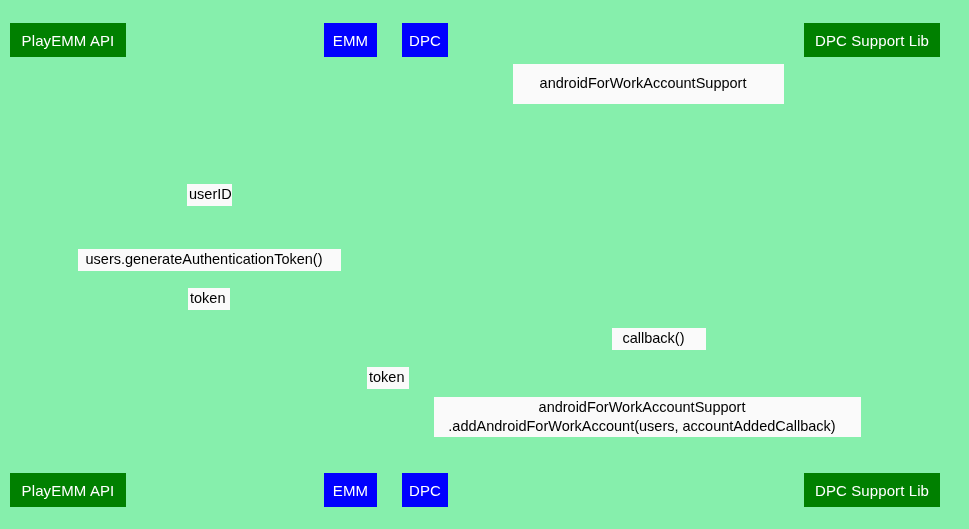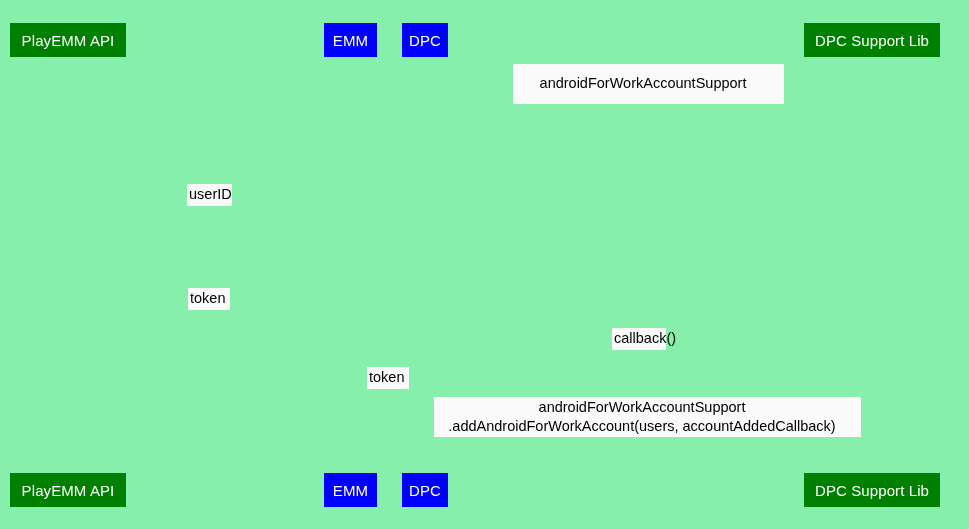--- a/index.html
+++ b/index.html
@@ -66,17 +66,18 @@
 <div class="lifeline-box green" style="left: 10px; top: 23px; width: 116px; height: 34px; background: rgb(0, 128, 0); color: rgb(255, 255, 255);">PlayEMM API</div>
     <div class="lifeline-box blue" style="left: 324px; top: 23px; width: 53px; height: 34px; background: rgb(0, 0, 255); color: rgb(255, 255, 255);">EMM</div>
     <div class="lifeline-box blue" style="left: 402px; top: 23px; width: 46px; height: 34px; background: rgb(0, 0, 255); color: rgb(255, 255, 255);">DPC</div>
     <div class="lifeline-box green" style="left: 804px; top: 23px; width: 136px; height: 34px; background: rgb(0, 128, 0); color: rgb(255, 255, 255);">DPC Support Lib</div>
     <div class="lifeline-box green" style="left: 10px; top: 473px; width: 116px; height: 34px; background: rgb(0, 128, 0); color: rgb(255, 255, 255);">PlayEMM API</div>
     <div class="lifeline-box blue" style="left: 324px; top: 473px; width: 53px; height: 34px; background: rgb(0, 0, 255); color: rgb(255, 255, 255);">EMM</div>
     <div class="lifeline-box blue" style="left: 402px; top: 473px; width: 46px; height: 34px; background: rgb(0, 0, 255); color: rgb(255, 255, 255);">DPC</div>
     <div class="lifeline-box green" style="left: 804px; top: 473px; width: 136px; height: 34px; background: rgb(0, 128, 0); color: rgb(255, 255, 255);">DPC Support Lib</div>
     <div class="msg-label multiline" style="left: 513px; top: 64px; width: 271px; height: 40px; background: rgb(250, 250, 250); color: rgb(0, 0, 0);"><span class="line">androidForWorkAccountSupport</span></div>
     <div class="msg-label" style="left: 187px; top: 171px; width: 45px; height: 22px; background: rgb(250, 250, 250); color: rgb(0, 0, 0); margin-top: 13px;"><span class="line">userID</span></div>
+    <div class="msg-label" style="left: 78px; top: 249px; width: 263px; height: 22px; background: rgb(250, 250, 250); color: rgb(0, 0, 0);"><span class="line">users.generateAuthenticationToken()</span></div>
     <div class="msg-label" style="left: 188px; top: 288px; width: 42px; height: 22px; background: rgb(250, 250, 250); color: rgb(0, 0, 0);"><span class="line">token</span></div>
-    <div class="msg-label" style="left: 612px; top: 328px; width: 54px; height: 22px; background: rgb(250, 250, 250); color: rgb(0, 0, 0); justify-content: flex-end;"><span class="line">callback()</span></div>
+    <div class="msg-label" style="left: 612px; top: 328px; width: 94px; height: 22px; background: rgb(250, 250, 250); color: rgb(0, 0, 0); justify-content: flex-end;"><span class="line">callback()</span></div>
     <div class="msg-label" style="left: 367px; top: 367px; width: 42px; height: 22px; background: rgb(250, 250, 250); color: rgb(0, 0, 0);"><span class="line">token</span></div>
     <div class="msg-label multiline" style="left: 434px; top: 397px; width: 427px; height: 40px; background: rgb(250, 250, 250); color: rgb(0, 0, 0);"><span class="line">androidForWorkAccountSupport</span><span class="line">.addAndroidForWorkAccount(users, accountAddedCallback)</span></div>
   </div>
 
 </body></html>

